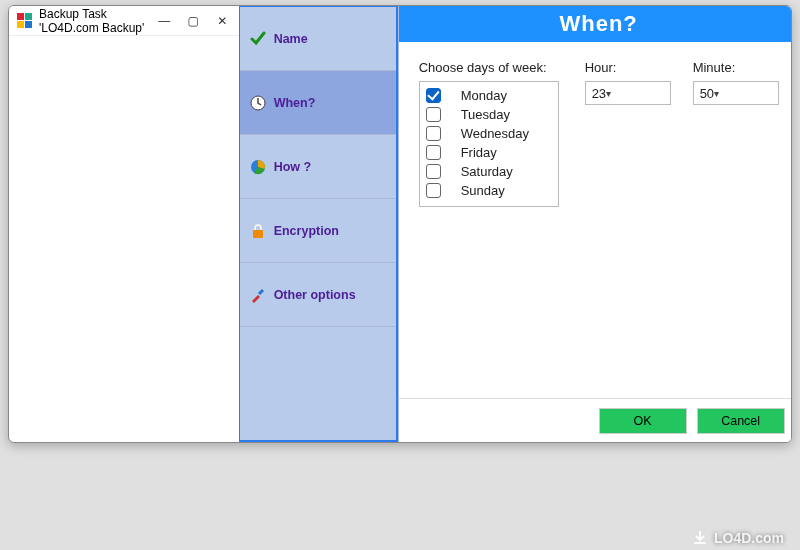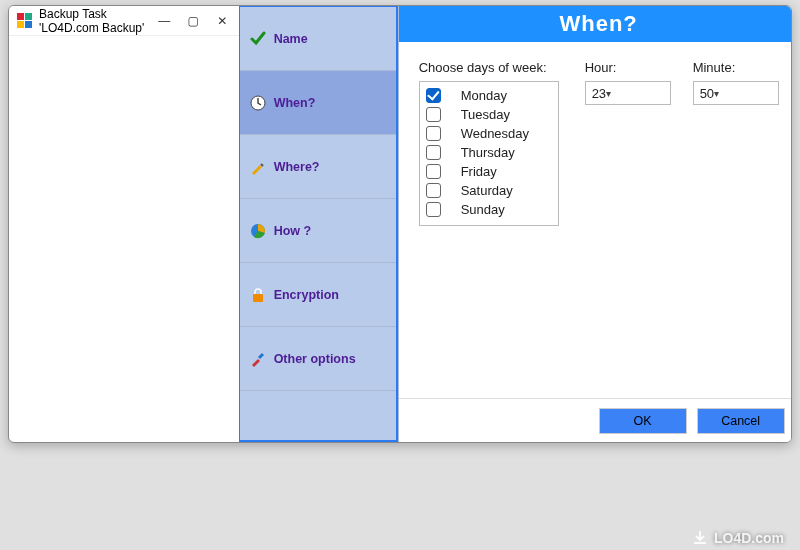--- a/index.html
+++ b/index.html
@@ -56,21 +56,21 @@
     width:86px; height:24px; border:1px solid #bbb; background:#fff;
     display:flex; align-items:center; justify-content:flex-start;
     padding:0 6px; font-size:13px;
   }
   .combo .chev { font-size:10px; color:#444; }
   .footer {
     height:44px; border-top:1px solid #ddd; display:flex; align-items:center; justify-content:flex-end;
     gap:10px; padding-right:14px; background:#fff;
   }
   .btn {
-    min-width:88px; height:26px; border:1px solid #ccc; background:#3b82f6;
+    min-width:88px; height:26px; border:1px solid #ccc; background:#22c55e;
     display:flex; align-items:center; justify-content:center; font-size:12.5px;
     cursor:pointer;
   }
   .watermark {
     position:absolute; right:16px; bottom:4px; font-size:14px; font-weight:600; color:rgba(255,255,255,0.85);
     text-shadow:0 0 4px rgba(0,0,0,0.5);
     display:flex; align-items:center; gap:6px;
   }
 </style>
 </head>
@@ -115,29 +115,20 @@
             <svg viewBox="0 0 16 16" width="16" height="16">
                 <circle cx="8" cy="8" r="7" fill="#fff" stroke="#444"></circle>
                 <path d="M8 3 v5 l3 2" stroke="#444" stroke-width="1.5" fill="none"></path>
               </svg>
           </span>
           <span>When?</span>
         </div>
         <div class="nav-item">
           <span class="nicon">
             <svg viewBox="0 0 16 16" width="16" height="16">
-                <path d="M2 14 L10 6 l2 2 L4 16 z" fill="#e8a400"></path>
-                <path d="M11 5 l2 2" stroke="#555" stroke-width="2"></path>
-              </svg>
-          </span>
-          <span>Where?</span>
-        </div>
-        <div class="nav-item">
-          <span class="nicon">
-            <svg viewBox="0 0 16 16" width="16" height="16">
                 <circle cx="8" cy="8" r="7" fill="#2a80d8"></circle>
                 <path d="M8 8 L8 1 A7 7 0 0 1 14.6 10 z" fill="#e8a400"></path>
                 <path d="M8 8 L14.6 10 A7 7 0 0 1 4 14 z" fill="#2da02d"></path>
               </svg>
           </span>
           <span>How ?</span>
         </div>
         <div class="nav-item">
           <span class="nicon">
             <svg viewBox="0 0 16 16" width="16" height="16">
@@ -172,24 +163,20 @@
                 <span class="chk checked"></span>
                 <span>Monday</span>
               </div>
               <div class="day">
                 <span class="chk"></span>
                 <span>Tuesday</span>
               </div>
               <div class="day">
                 <span class="chk"></span>
                 <span>Wednesday</span>
-              </div>
-              <div class="day">
-                <span class="chk"></span>
-                <span>Thursday</span>
               </div>
               <div class="day">
                 <span class="chk"></span>
                 <span>Friday</span>
               </div>
               <div class="day">
                 <span class="chk"></span>
                 <span>Saturday</span>
               </div>
               <div class="day">

